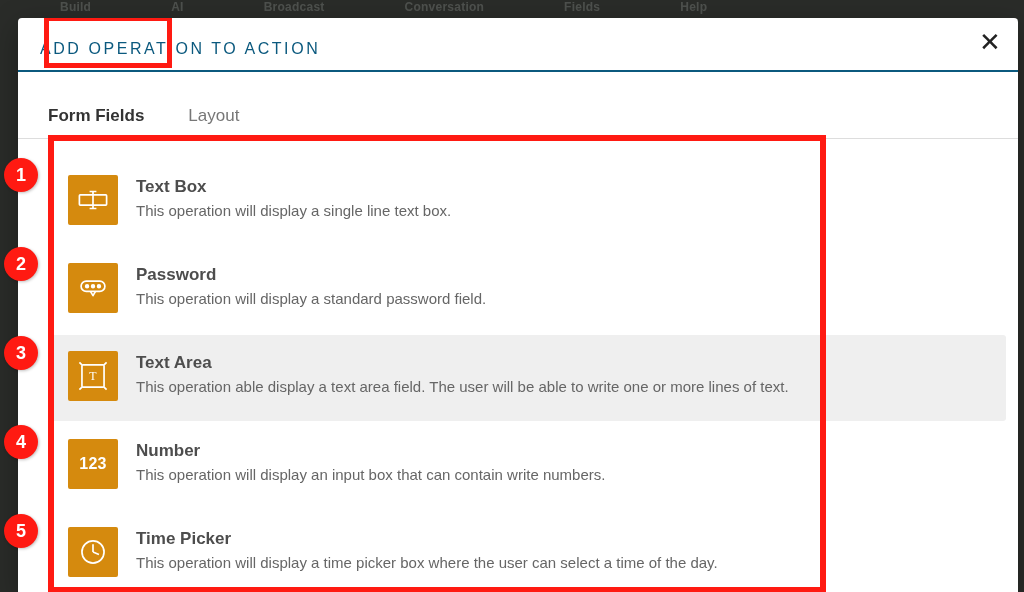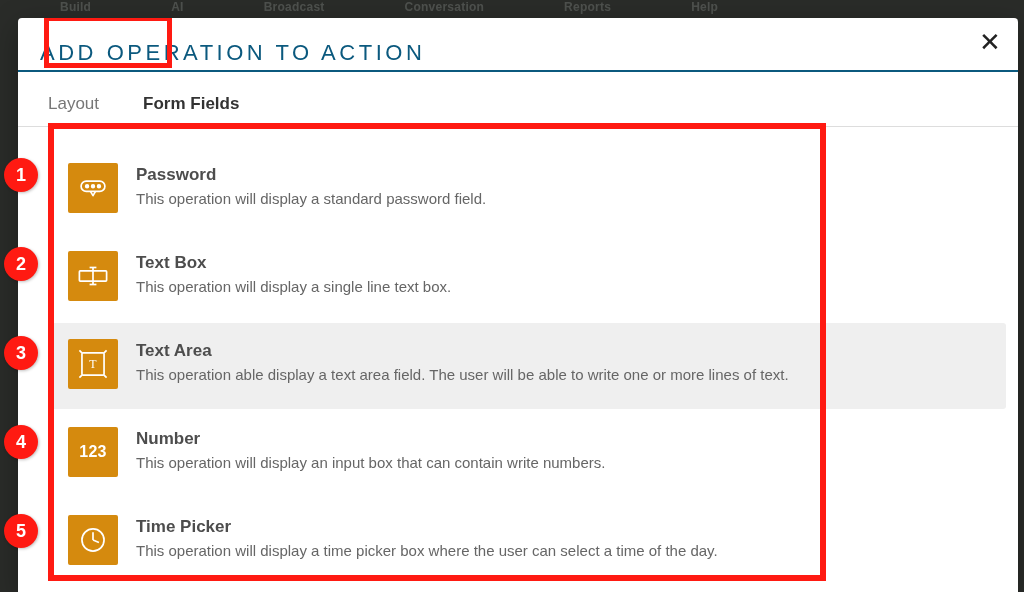--- a/index.html
+++ b/index.html
@@ -32,27 +32,27 @@
   }
 
   .close-btn {
     position: absolute; top: 10px; right: 14px;
     width: 28px; height: 28px; cursor: pointer;
     display: flex; align-items: center; justify-content: center;
     font-size: 26px; color: #222; background: none; border: none;
   }
 
   .modal-title {
-    padding: 22px 22px 4px 22px;
+    padding: 22px 22px 12px 22px;
     color: #0b597e;
-    font-size: 22px;
+    font-size: 16px;
     letter-spacing: .16em;
     font-weight: 500;
     border-bottom: 2px solid #0b597e;
-    margin-bottom: 0;
+    margin-bottom: 12px;
   }
 
   .tabs {
     display: flex;
     border-bottom: 1px solid #ddd;
     padding-left: 8px;
     position: relative;
     margin-top: 8px;
   }
   .tab {
@@ -135,74 +135,74 @@
   }
 </style>
 </head>
 <body>
 
 <div class="bg-nav">
   <span>Build</span>
   <span>AI</span>
   <span>Broadcast</span>
   <span>Conversation</span>
-  <span>Reports</span>
+  <span>Fields</span>
   <span>Help</span>
 </div>
 
 <div class="overlay"></div>
 
 <div class="modal">
 
   <button class="close-btn">
     <span>✕</span>
   </button>
 
   <div class="modal-title">ADD OPERATION TO ACTION</div>
 
   <div class="tabs">
+    <button class="tab active">Form Fields</button>
     <button class="tab">Layout</button>
-    <button class="tab active">Form Fields</button>
   </div>
 
   <div class="tab-highlight"></div>
 
   <div class="list-area">
     <div class="list-highlight"></div>
 
     <div class="scrollpane">
+
+      <div class="op-item">
+        <div class="op-icon">
+          <svg viewBox="0 0 40 40">
+            <rect x="4" y="14" width="32" height="12" rx="1"></rect>
+            <line x1="20" y1="10" x2="20" y2="30"></line>
+            <line x1="16" y1="10" x2="24" y2="10"></line>
+            <line x1="16" y1="30" x2="24" y2="30"></line>
+          </svg>
+        </div>
+        <div class="op-text">
+          <div class="op-title">Text Box</div>
+          <div class="op-desc">This operation will display a single line text box.</div>
+        </div>
+      </div>
 
       <div class="op-item">
         <div class="op-icon">
           <svg viewBox="0 0 40 40">
             <rect x="6" y="12" width="28" height="12" rx="6"></rect>
             <circle cx="13" cy="18" r="1.6" fill="#fff"></circle>
             <circle cx="20" cy="18" r="1.6" fill="#fff"></circle>
             <circle cx="27" cy="18" r="1.6" fill="#fff"></circle>
             <path d="M17 24 l3 5 l3 -5" stroke-linejoin="round"></path>
           </svg>
         </div>
         <div class="op-text">
           <div class="op-title">Password</div>
           <div class="op-desc">This operation will display a standard password field.</div>
-        </div>
-      </div>
-
-      <div class="op-item">
-        <div class="op-icon">
-          <svg viewBox="0 0 40 40">
-            <rect x="4" y="14" width="32" height="12" rx="1"></rect>
-            <line x1="20" y1="10" x2="20" y2="30"></line>
-            <line x1="16" y1="10" x2="24" y2="10"></line>
-            <line x1="16" y1="30" x2="24" y2="30"></line>
-          </svg>
-        </div>
-        <div class="op-text">
-          <div class="op-title">Text Box</div>
-          <div class="op-desc">This operation will display a single line text box.</div>
         </div>
       </div>
 
       <div class="op-item hovered">
         <div class="op-icon">
           <svg viewBox="0 0 40 40">
             <rect x="7" y="7" width="26" height="26" rx="1"></rect>
             <path d="M7 7 l-3 -3 M33 7 l3 -3 M7 33 l-3 3 M33 33 l3 3"></path>
             <text x="20" y="25" text-anchor="middle" font-size="14" font-family="Georgia,serif" fill="#fff" stroke="none">T</text>
           </svg>

